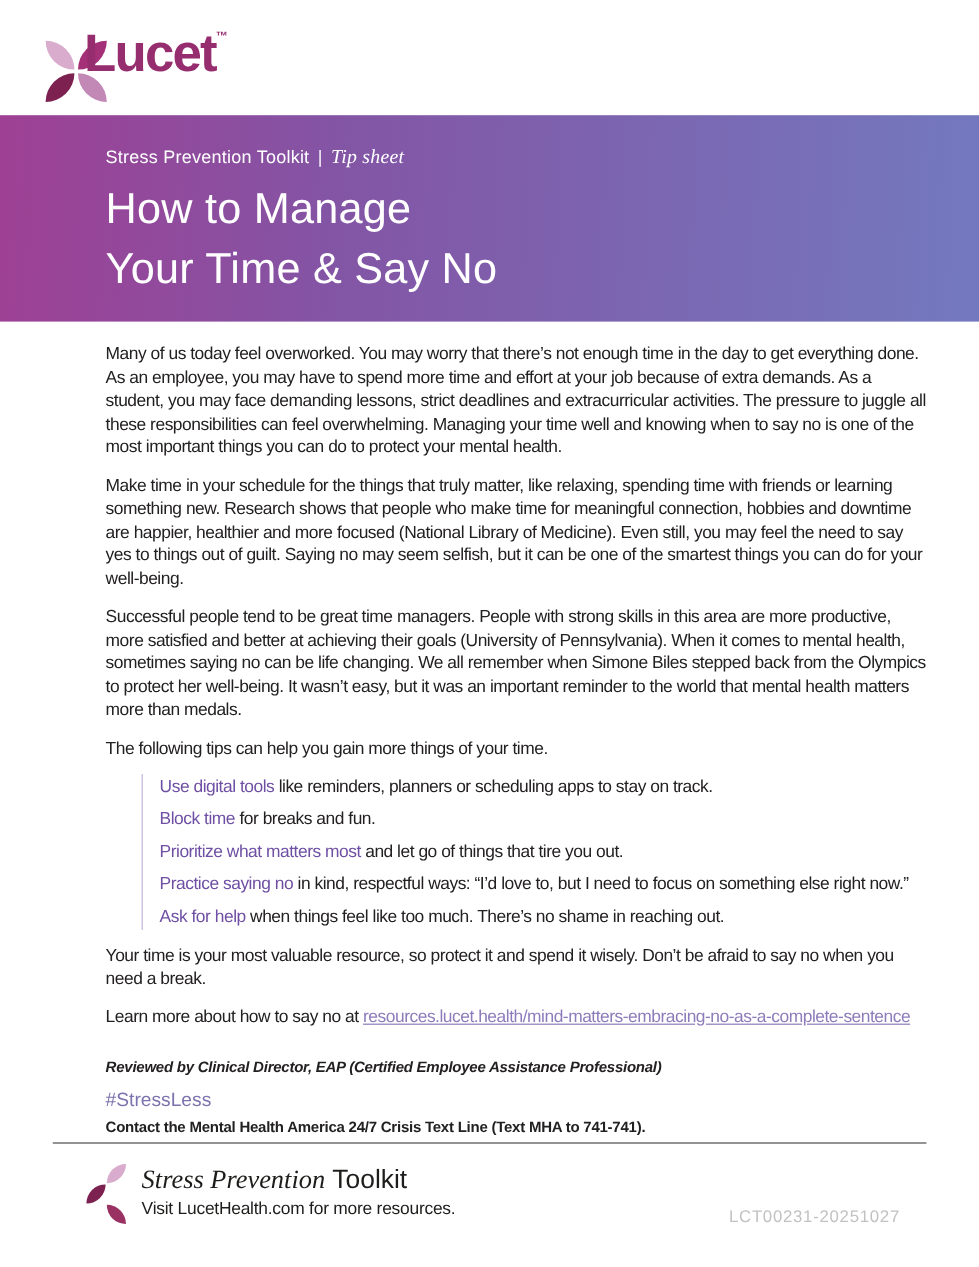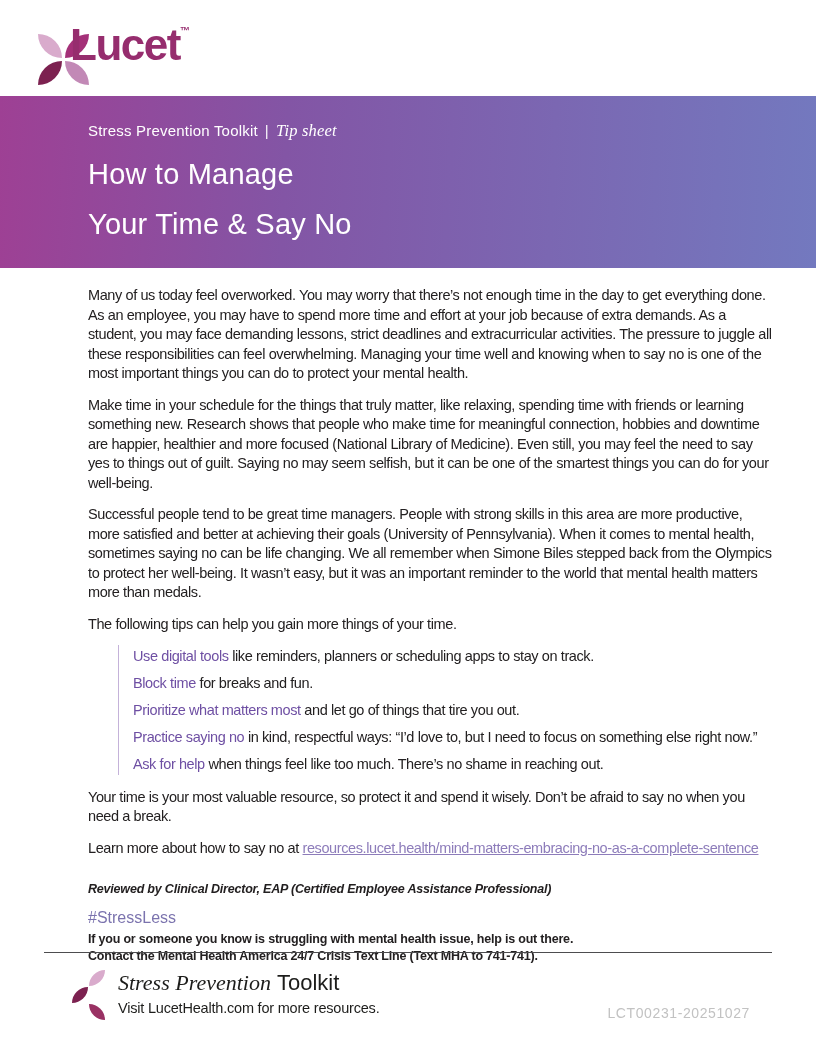--- a/index.html
+++ b/index.html
@@ -27,21 +27,21 @@
   
   .banner {
     position:absolute; top:96px; left:0; width:816px; height:172px;
     background:linear-gradient(93deg,#9e4094 0%, #8355a5 35%, #7379bf 100%);
     color:#ffffff;
   }
   .banner-inner { padding:25px 0 0 88px; }
   .eyebrow { font-size:15px; letter-spacing:0.2px; }
   .eyebrow .sep { margin:0 7px; font-weight:normal; opacity:.95; }
   .eyebrow .sheet { font-family:"Liberation Serif", serif; font-style:italic; font-size:16.5px; }
-  .title { margin-top:8px; font-size:29px; line-height:50px; font-weight:normal; letter-spacing:0.2px; }
+  .title { margin-top:8px; font-size:36px; line-height:50px; font-weight:normal; letter-spacing:0.2px; }
 
   
   .content {
     position:absolute; top:286px; left:88px; width:688px;
     font-size:14.5px; line-height:19.5px; letter-spacing:-0.4px; color:#232021;
   }
   .content p { margin:0 0 12px; }
   .tips-intro { margin-bottom:11px; }
   ul.tips {
     list-style:none; margin:0 0 13px 30px; padding:2px 0 0 14px;
@@ -117,21 +117,20 @@
     </ul>
 
     <p class="closing">Your time is your most valuable resource, so protect it and spend it wisely. Don’t be afraid to say no when you need a break.</p>
 
     <div class="learn"><span>Learn more about how to say no at </span><a href="#">resources.lucet.health/mind-matters-embracing-no-as-a-complete-sentence</a></div>
 
     <div class="reviewed">Reviewed by Clinical Director, EAP (Certified Employee Assistance Professional)</div>
 
     <div class="hashtag">#StressLess</div>
     <div class="crisis">
-      <div>If you or someone you know is struggling with mental health issue, help is out there.</div>
       <div>Contact the Mental Health America 24/7 Crisis Text Line (Text MHA to 741-741).</div>
     </div>
   </div>
 
   <div class="divider"></div>
 
   <div class="footer">
     <div class="f-icon">
       <div class="f-petal p1"></div>
       <div class="f-petal p2"></div>

